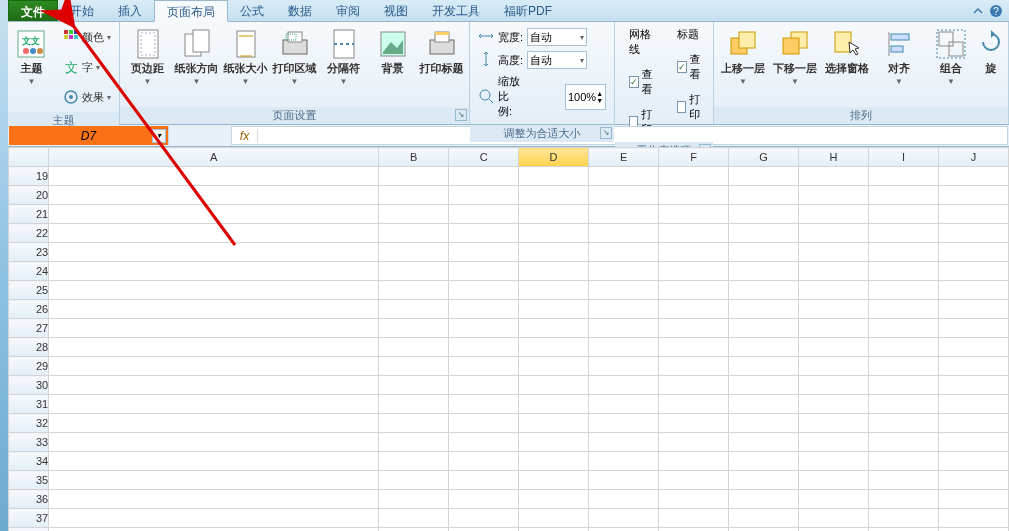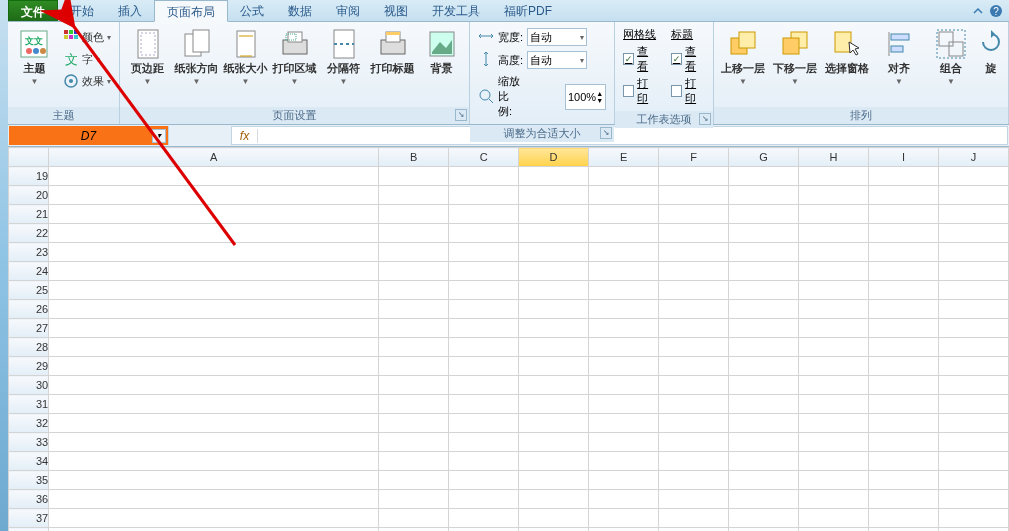--- a/index.html
+++ b/index.html
@@ -16,25 +16,25 @@
     .help-icons span { width:14px; height:14px; display:inline-block; }
 
     
     .ribbon { height:103px; background:linear-gradient(to bottom,#f6f9fc,#e3eef7); border-bottom:1px solid #9ab8cc; display:flex; }
     .group { border-right:1px solid #b9d0e0; display:flex; flex-direction:column; }
     .group-body { flex:1; display:flex; align-items:flex-start; padding:4px; gap:2px; }
     .group-title { height:17px; font-size:11px; text-align:center; color:#4a6a88; background:#dbe9f4; line-height:17px; position:relative; }
     .launcher { position:absolute; right:2px; top:2px; width:12px; height:12px; border:1px solid #9ab8cc; font-size:8px; line-height:10px; color:#4a6a88; }
     .big-btn { width:50px; display:flex; flex-direction:column; align-items:center; font-size:11px; color:#333; gap:1px; padding:2px 0; cursor:pointer;font-weight:bold; }
     .big-btn .ico { width:32px; height:32px; display:flex; align-items:center; justify-content:center; }
-    .small-stack { display:flex; flex-direction:column; gap:0; font-size:11px; }
+    .small-stack { display:flex; flex-direction:column; gap:8px; font-size:11px;margin-left:6px; }
     .small-btn { display:flex; align-items:center; gap:3px; padding:3px 4px; cursor:pointer; color:#333; white-space:nowrap; }
     .small-btn .sico { width:16px; height:16px; }
     .drop { font-size:8px; color:#666; }
-    .chk-row { display:flex; align-items:center; gap:3px; font-size:11px; padding:1px 4px;text-decoration:underline; }
+    .chk-row { display:flex; align-items:center; gap:3px; font-size:11px; padding:1px 4px; }
     .chk { width:12px; height:12px; border:1px solid #7a96ab; background:#fff; display:inline-flex; align-items:center; justify-content:center; font-size:9px; color:#2a6a2a; }
     .field-row { display:flex; align-items:center; gap:4px; font-size:11px; padding:2px 4px; }
     .field-row select, .field-row .sel { height:18px; font-size:11px; border:1px solid #a8c0d4; background:#fff; width:60px; padding:0 2px; display:inline-flex; align-items:center; justify-content:space-between; }
     .field-row .spin { width:50px; height:26px; border:1px solid #a8c0d4; background:#fff; display:inline-flex; align-items:center; padding:0 2px;margin-left:40px; }
 
     
     .fbar { height:22px; border-bottom:1px solid #9ab8cc; display:flex; align-items:stretch; background:#e8f0f7; }
     .namebox { width:160px; border-right:1px solid #c3d4e2; background:#f97316; display:flex; align-items:center; justify-content:center; font-size:12px; font-style:italic; position:relative; margin:1px; }
     .namebox .dd { position:absolute; right:2px; width:14px; height:14px; border:1px solid #a8c0d4; background:#f0f4f8; font-size:8px; display:flex; align-items:center; justify-content:center; }
     .fbox { flex:1; background:#fff; margin:1px; border:1px solid #c3d4e2; display:flex; align-items:center; }
@@ -183,35 +183,35 @@
                 <rect x="6" y="2" width="20" height="28" fill="#fff" stroke="#888"></rect>
                 <path d="M6 16 h20" stroke="#48a" stroke-width="2" stroke-dasharray="3"></path>
               </svg>
             </div>
             <span>分隔符</span>
             <span class="drop">▼</span>
           </div>
         <div class="big-btn">
             <div class="ico">
               <svg width="32" height="32">
+                <rect x="4" y="4" width="24" height="24" fill="#cfe" stroke="#888"></rect>
+                <polygon points="6,24 14,14 20,20 26,12 26,26 6,26" fill="#6a8"></polygon>
+              </svg>
+            </div>
+            <span>背景</span>
+          </div>
+        <div class="big-btn">
+            <div class="ico">
+              <svg width="32" height="32">
                 <rect x="4" y="12" width="24" height="14" fill="#ddd" stroke="#666"></rect>
                 <rect x="9" y="4" width="14" height="10" fill="#fff" stroke="#888"></rect>
                 <rect x="9" y="4" width="14" height="3" fill="#fc6"></rect>
               </svg>
             </div>
             <span>打印标题</span>
-          </div>
-        <div class="big-btn">
-            <div class="ico">
-              <svg width="32" height="32">
-                <rect x="4" y="4" width="24" height="24" fill="#cfe" stroke="#888"></rect>
-                <polygon points="6,24 14,14 20,20 26,12 26,26 6,26" fill="#6a8"></polygon>
-              </svg>
-            </div>
-            <span>背景</span>
           </div>
       </div>
       <div class="group-title"><span>页面设置</span><span class="launcher">↘</span></div>
     </div>
 
     <div class="group" style="width:150px">
       <div class="group-body" style="flex-direction:column;gap:1px;align-items:stretch">
         <div class="field-row">
             <span class="sico"><svg width="16" height="16">
                 <path d="M1 8h14M3 6l-2 2 2 2M13 6l2 2-2 2" stroke="#48a" fill="none"></path>

